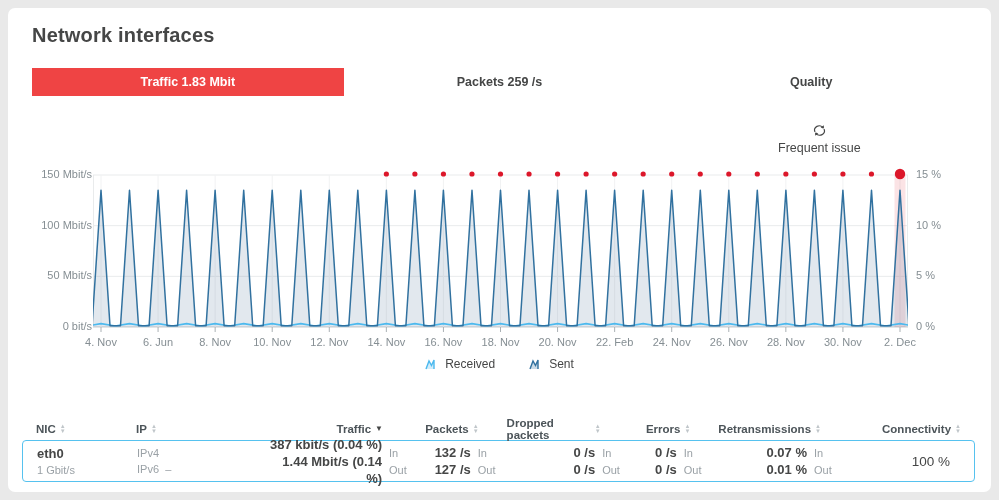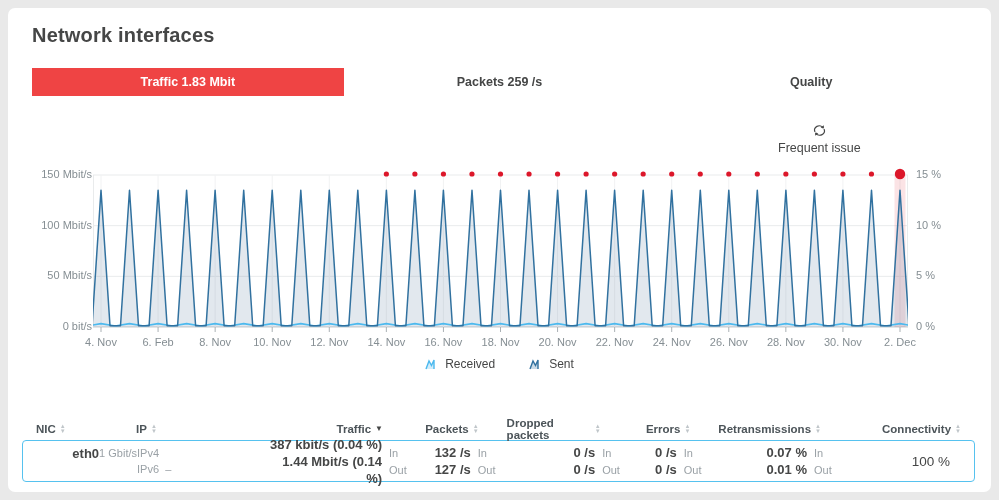--- a/index.html
+++ b/index.html
@@ -33,21 +33,21 @@
   .legend-item { display:flex; align-items:center; gap:6px; font-size:12px; color:#454646; }
 
   
   .table { position:absolute; left:14px; right:16px; top:410px; }
   .thead { display:flex; align-items:center; padding:0 14px; height:22px; }
   .th { font-size:11.5px; font-weight:bold; color:#4c5459; display:flex; align-items:center; gap:4px; cursor:pointer; }
   .sorter { display:inline-flex; flex-direction:column; color:#c0c6ca; font-size:6px; line-height:5px; }
   .sort-desc { color:#454646; font-size:8px; line-height:8px; }
   .trow { display:flex; align-items:stretch; padding:4px 14px; height:42px;
     border:1px solid #56c2ef; border-radius:4px; background:#fff; cursor:pointer; }
-  .col-nic { width:100px; display:flex; flex-direction:row; justify-content:flex-end; }
+  .col-nic { width:100px; display:flex; flex-direction:column; justify-content:center; }
   .col-ip { width:128px; display:flex; flex-direction:column; justify-content:center; }
   .nic-name { font-size:13px; font-weight:bold; color:#454646; line-height:17px; }
   .sub { font-size:11px; color:#9aa1a6; line-height:16px; }
   .pair-col { display:flex; align-items:stretch; justify-content:flex-end; }
   .pair-vals { display:flex; flex-direction:column; justify-content:center; text-align:right; }
   .pair-vals .v { font-size:13px; font-weight:bold; color:#454646; line-height:17px; }
   .pair-labels { width:34px; margin-left:7px; display:flex; flex-direction:column; justify-content:flex-start; }
   .pair-labels .sub { line-height:17px; }
   .c-traffic { flex:1.62 1 0; }
   .c-packets { flex:0.92 1 0; }
@@ -156,29 +156,29 @@
       <circle cx="635.7857142857143" cy="11" r="2.6" fill="#dc172a"></circle>
       <circle cx="664.3214285714286" cy="11" r="2.6" fill="#dc172a"></circle>
       <circle cx="692.8571428571429" cy="11" r="2.6" fill="#dc172a"></circle>
       <circle cx="721.3928571428571" cy="11" r="2.6" fill="#dc172a"></circle>
       <circle cx="749.9285714285714" cy="11" r="2.6" fill="#dc172a"></circle>
       <circle cx="778.4642857142857" cy="11" r="2.6" fill="#dc172a"></circle>
       <circle cx="807" cy="11" r="5.2" fill="#dc172a"></circle>
     </svg>
   <div id="x-axis">
       <div class="axis-label x-label" style="left:93px;top:328px">4. Nov</div>
-      <div class="axis-label x-label" style="left:150.07142857142856px;top:328px">6. Feb</div>
+      <div class="axis-label x-label" style="left:150.07142857142856px;top:328px">6. Jun</div>
       <div class="axis-label x-label" style="left:207.14285714285714px;top:328px">8. Nov</div>
       <div class="axis-label x-label" style="left:264.2142857142857px;top:328px">10. Nov</div>
       <div class="axis-label x-label" style="left:321.2857142857143px;top:328px">12. Nov</div>
       <div class="axis-label x-label" style="left:378.35714285714283px;top:328px">14. Nov</div>
       <div class="axis-label x-label" style="left:435.42857142857144px;top:328px">16. Nov</div>
       <div class="axis-label x-label" style="left:492.5px;top:328px">18. Nov</div>
       <div class="axis-label x-label" style="left:549.5714285714286px;top:328px">20. Nov</div>
-      <div class="axis-label x-label" style="left:606.6428571428571px;top:328px">22. Nov</div>
+      <div class="axis-label x-label" style="left:606.6428571428571px;top:328px">22. Feb</div>
       <div class="axis-label x-label" style="left:663.7142857142857px;top:328px">24. Nov</div>
       <div class="axis-label x-label" style="left:720.7857142857143px;top:328px">26. Nov</div>
       <div class="axis-label x-label" style="left:777.8571428571429px;top:328px">28. Nov</div>
       <div class="axis-label x-label" style="left:834.9285714285714px;top:328px">30. Nov</div>
       <div class="axis-label x-label" style="left:892px;top:328px">2. Dec</div>
     </div>
 
   <div class="legend">
     <div class="legend-item">
       <span style="display:inline-flex">

